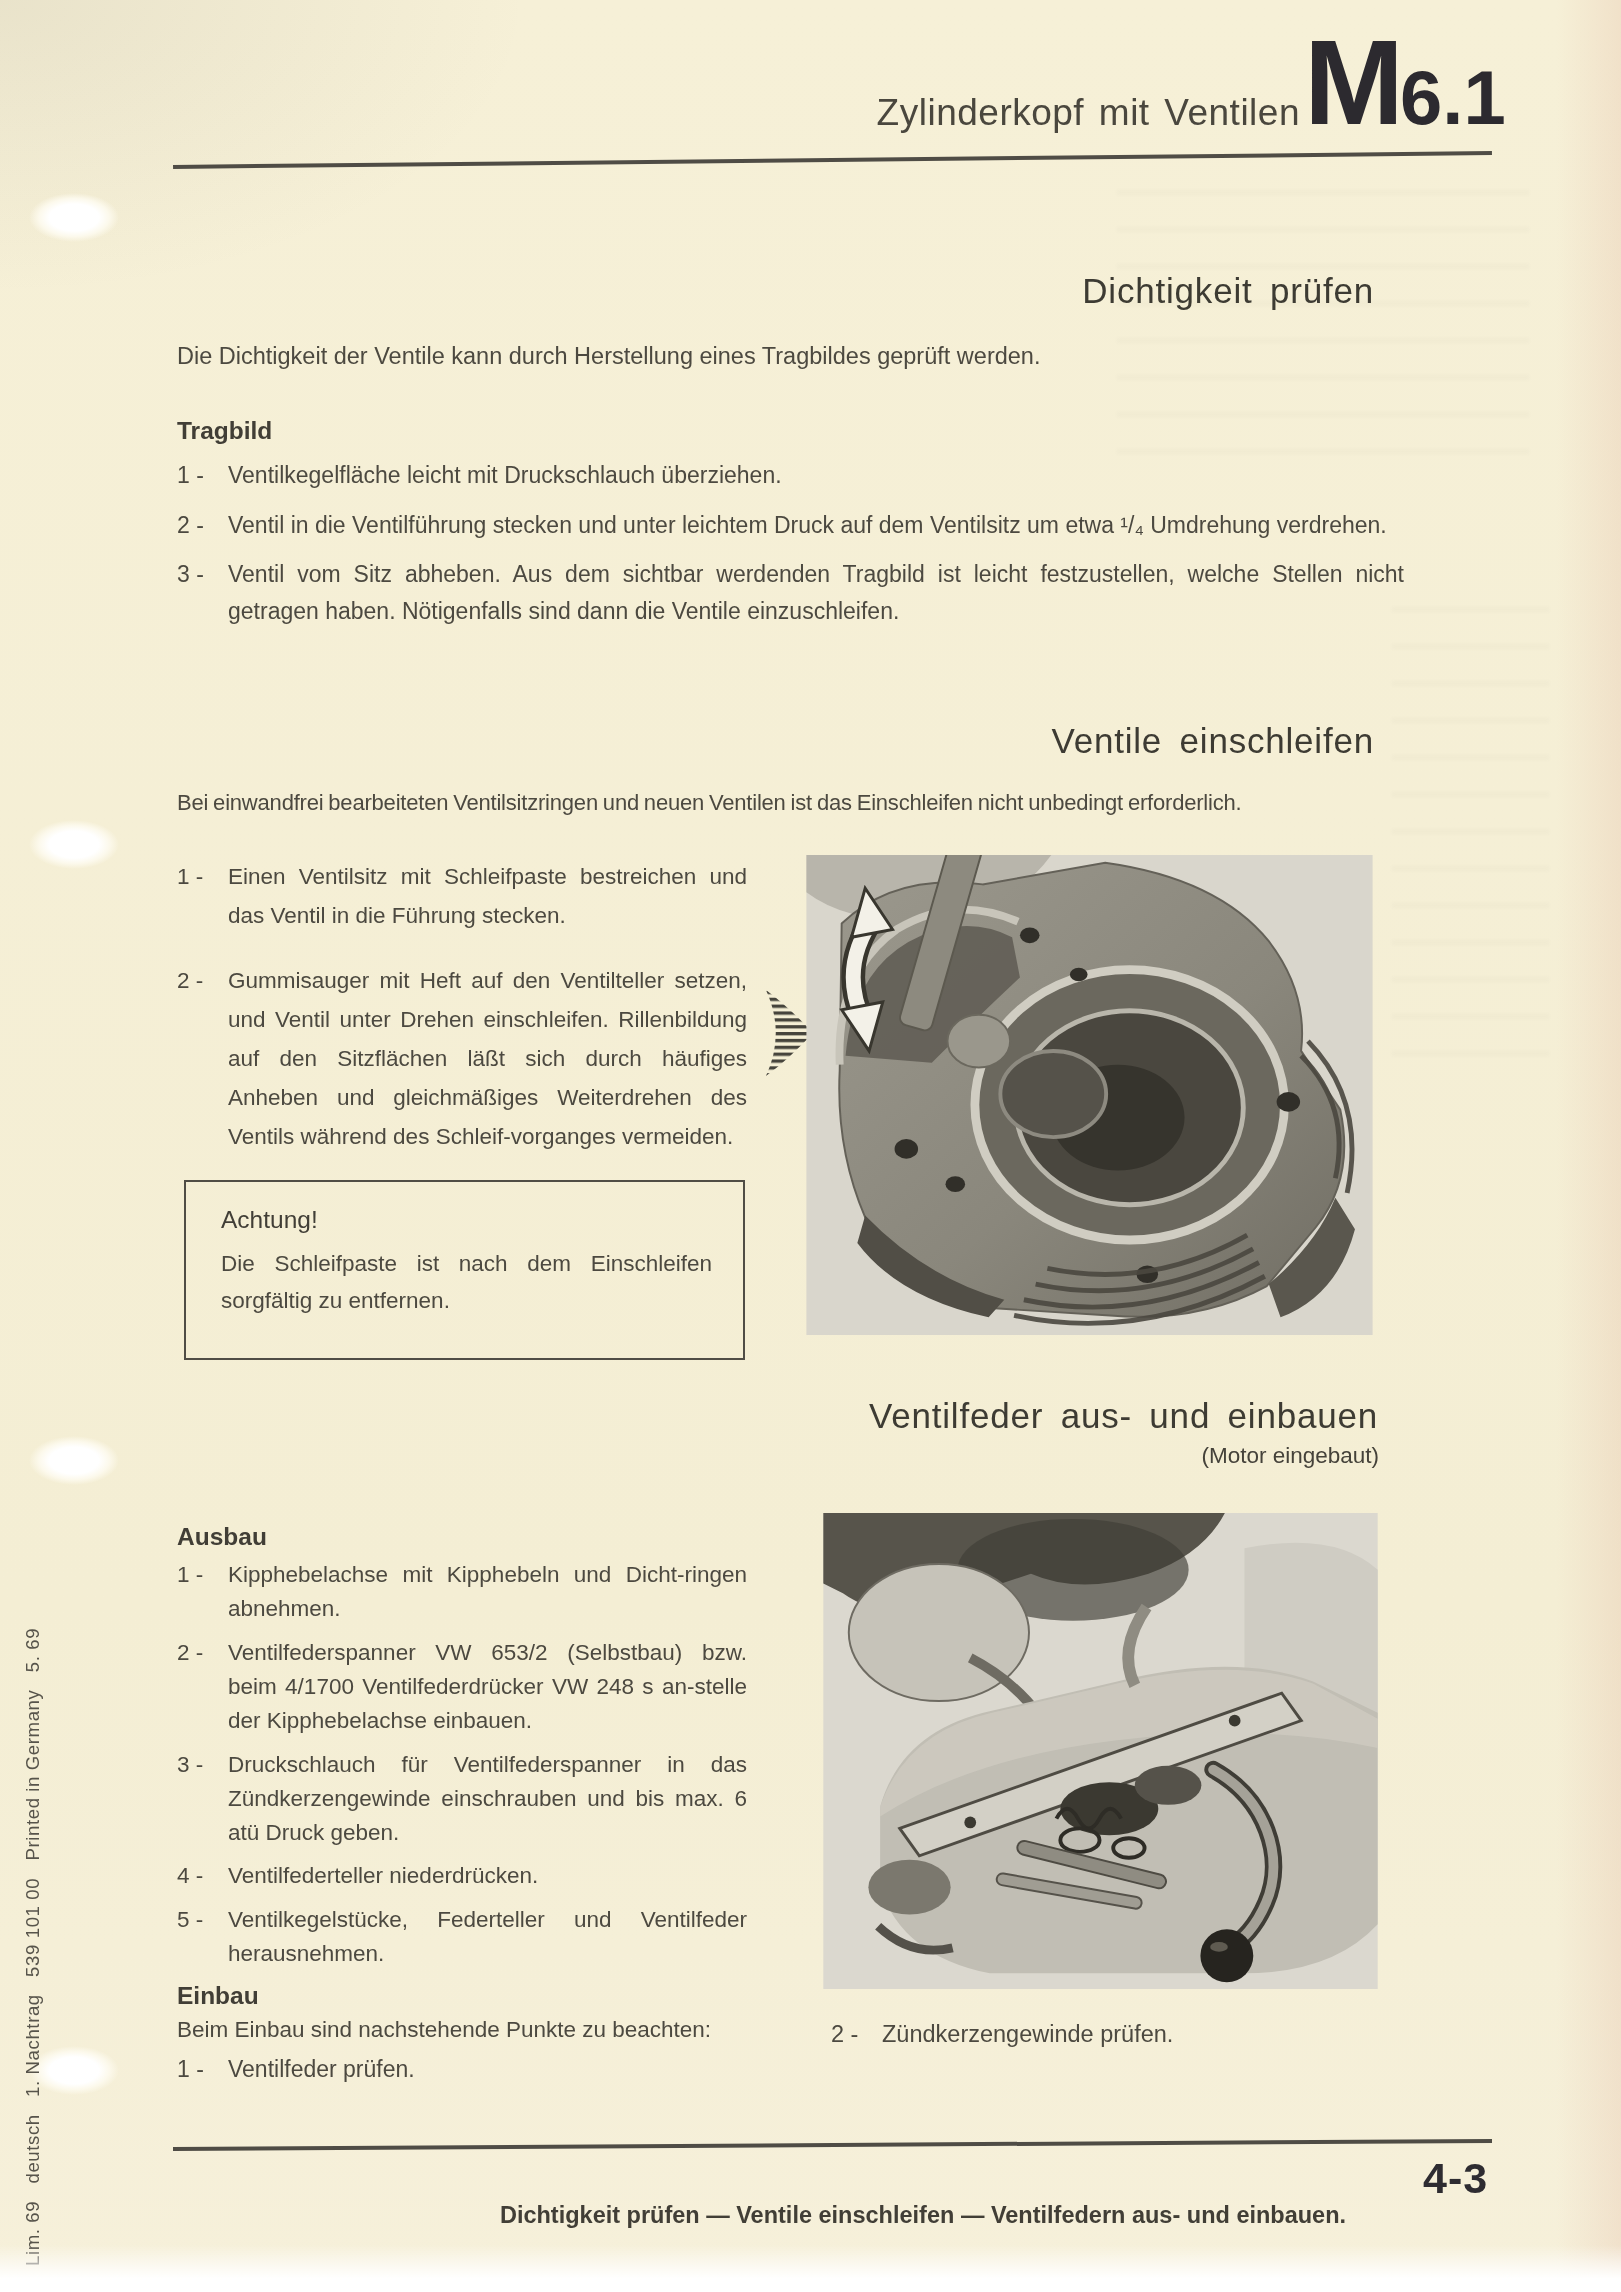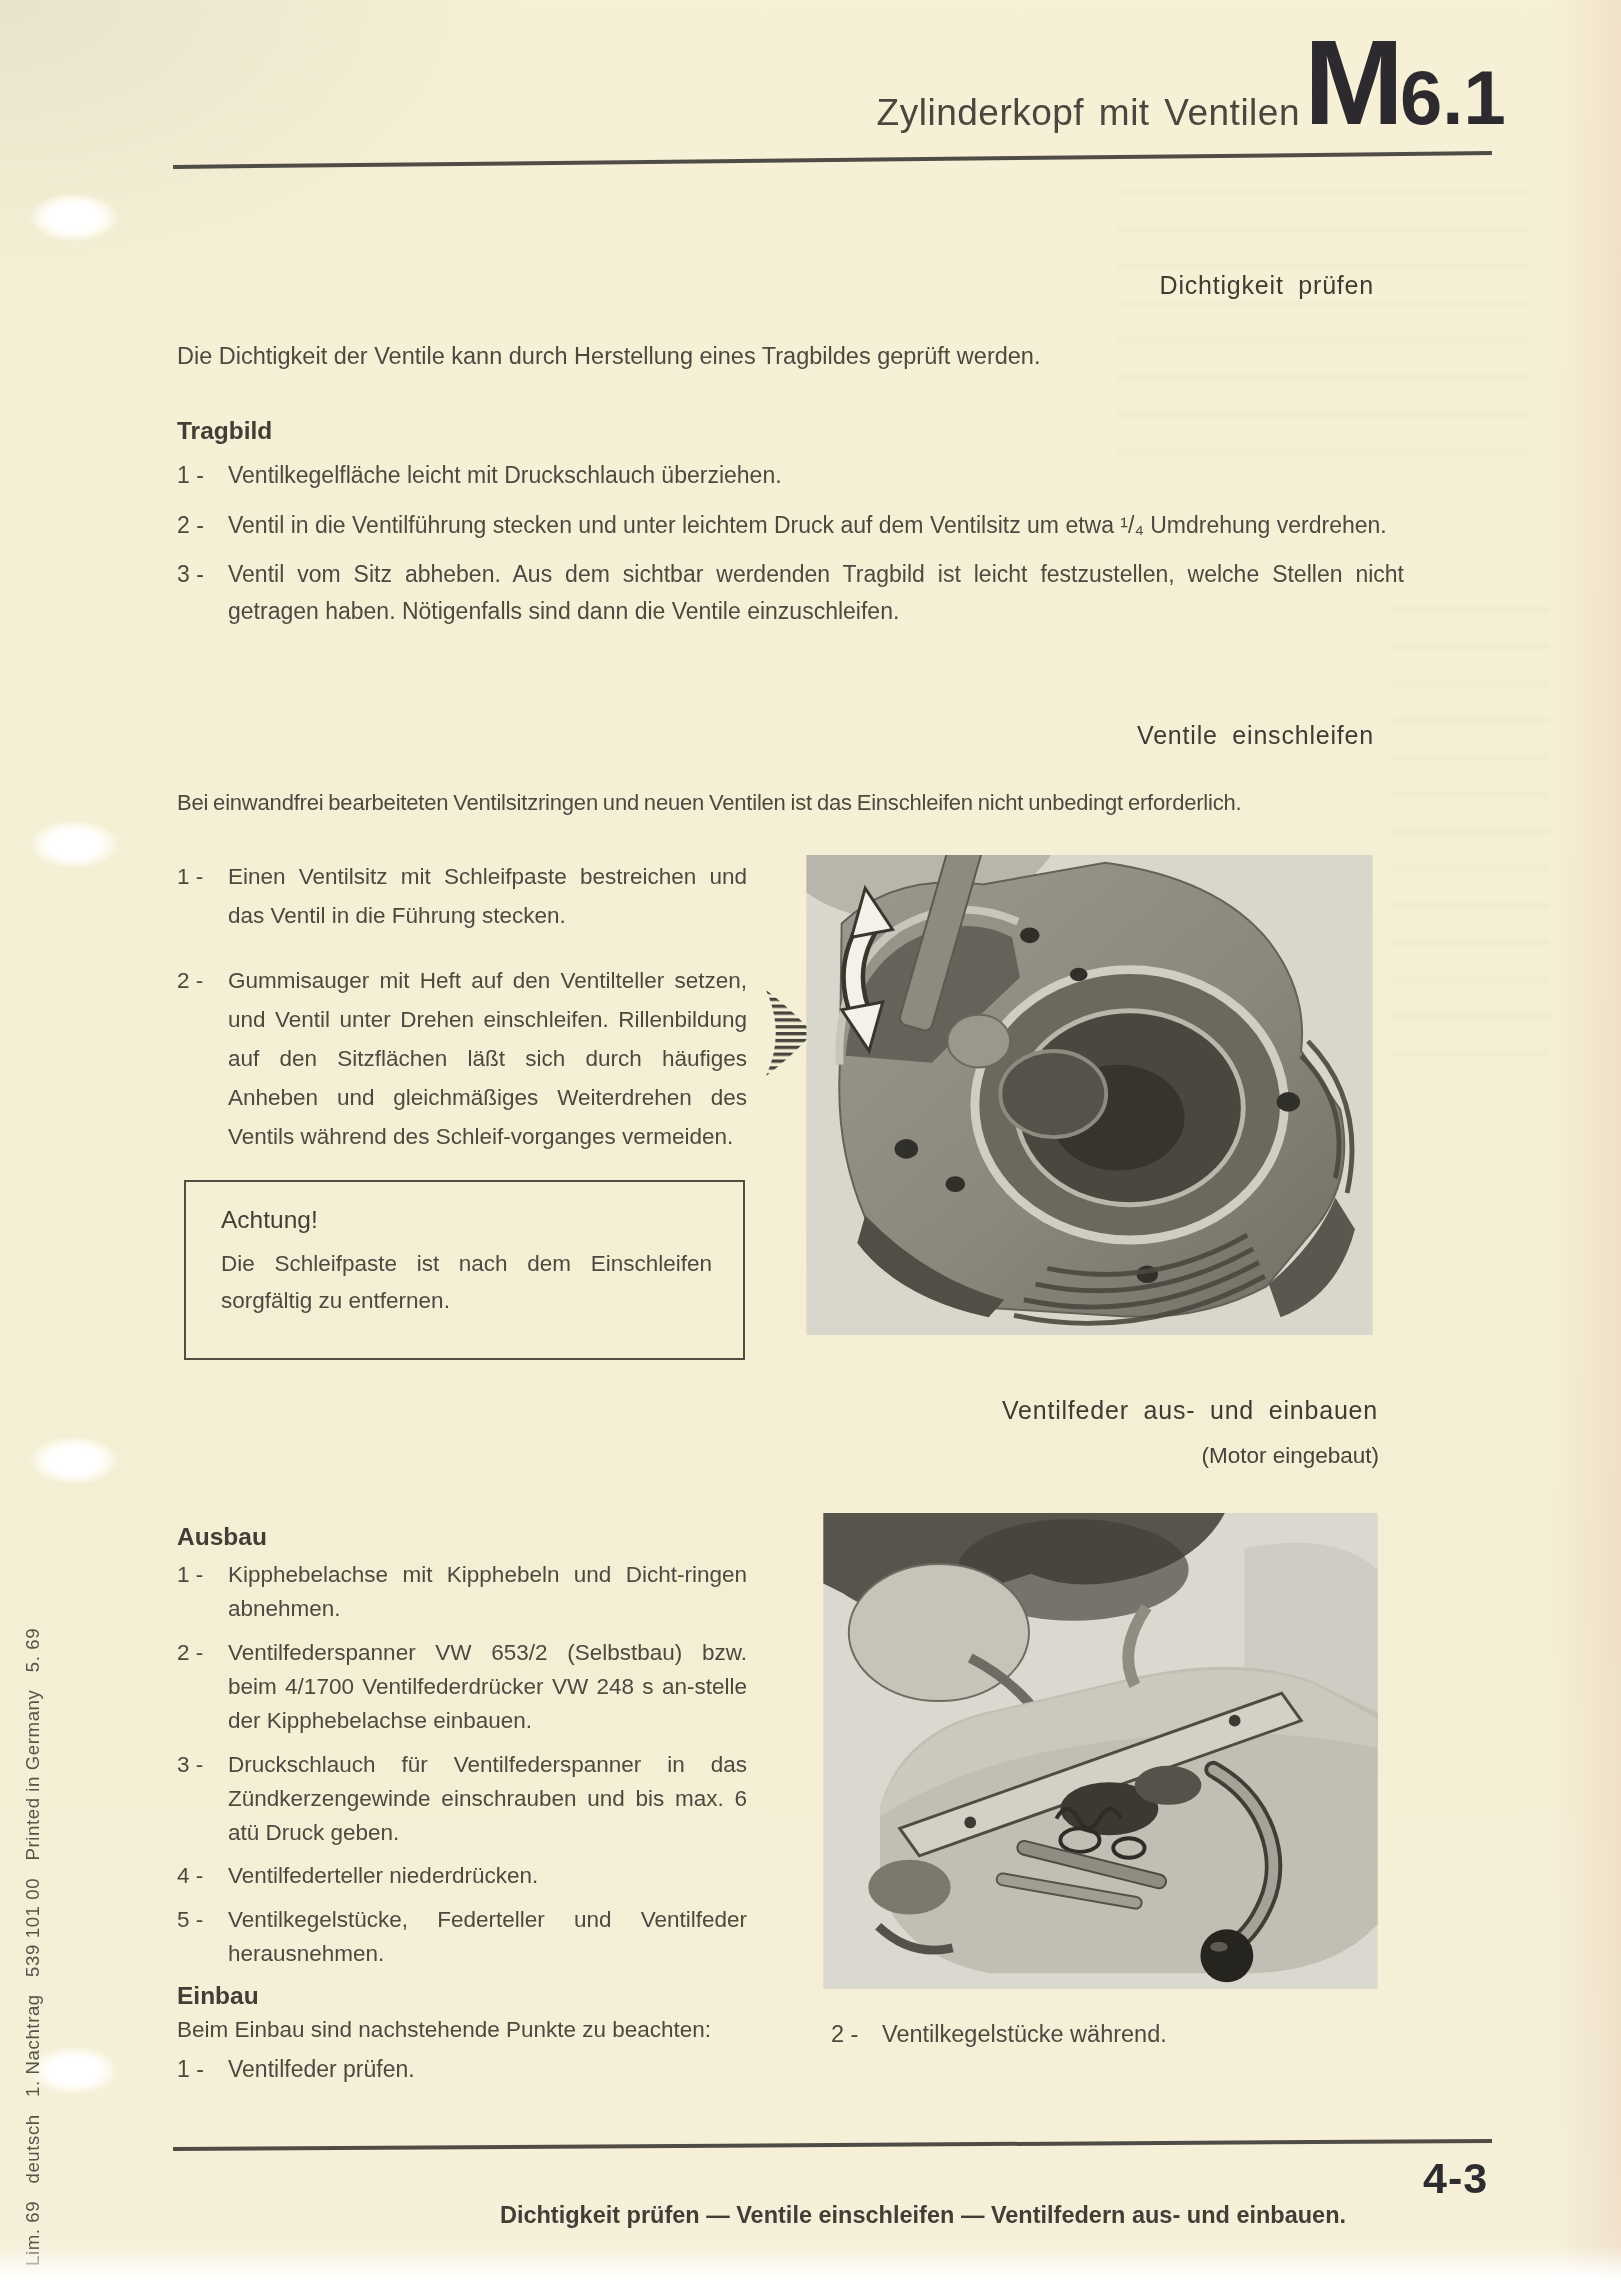--- a/index.html
+++ b/index.html
@@ -22,21 +22,21 @@
   .side-imprint{position:absolute;left:21.6px;top:2266px;transform-origin:0 0;transform:rotate(-90deg);
     font-size:18.6px;color:#57544b;letter-spacing:0.6px;white-space:pre;}
   .header-title{position:absolute;left:510px;top:92px;width:790px;text-align:right;
     font-size:37px;color:#4a473e;letter-spacing:0.5px;word-spacing:3.9px;}
   .section-code{position:absolute;left:1304px;top:21.6px;color:#2c2a2f;font-weight:bold;line-height:1;}
   .code-m{font-size:120px;letter-spacing:-3.9px;}
   .code-num{font-size:76px;}
   .rule{position:absolute;height:3.9px;background:#4f4c45;}
   #rule-top{left:173px;top:158px;width:1319px;transform:rotate(-0.6deg);}
   #rule-bottom{left:173px;top:2143px;width:1319px;transform:rotate(-0.35deg);}
-  .h-section{position:absolute;text-align:right;font-size:25px;color:#3d3b33;letter-spacing:0.8px;word-spacing:6.9px;}
+  .h-section{position:absolute;text-align:right;font-size:35px;color:#3d3b33;letter-spacing:0.8px;word-spacing:6.9px;}
   #h-dicht{left:686px;top:271px;width:688px;}
   #h-schleif{left:686px;top:721px;width:688px;}
   #h-feder{left:637px;top:1396px;width:741px;}
   .h-sub{position:absolute;left:637px;top:1443px;width:742px;text-align:right;font-size:22.5px;color:#45423a;}
   .par{position:absolute;font-size:23.5px;color:#4c4940;}
   #intro1{left:177px;top:343px;width:1235px;}
   #intro2{left:177px;top:790px;font-size:22px;letter-spacing:-0.2px;word-spacing:-1px;white-space:nowrap;}
   #einbau-intro{left:177px;top:2017px;font-size:22.5px;}
   .sub-h{position:absolute;font-weight:bold;font-size:24.5px;color:#413e36;}
   #tragbild-h{left:177px;top:417px;}
@@ -250,21 +250,21 @@
         <ellipse cx="404" cy="443" rx="9" ry="5" fill="#777467" opacity="0.7"></ellipse>
       </g>
       <ellipse cx="88" cy="382" rx="42" ry="28" fill="#7b786e"></ellipse>
       <path d="M56,422 q34,32 76,22" fill="none" stroke="#54514a" stroke-width="9"></path>
       <path d="M330,96 Q300,140 318,176" fill="none" stroke="#8f8c82" stroke-width="12"></path>
     </svg>
   </figure>
 
   <div id="caption2">
     <span class="num">2 -</span>
-    <span>Ventilkegelstücke während.</span>
+    <span>Zündkerzengewinde prüfen.</span>
   </div>
 
   <div class="rule" id="rule-bottom"></div>
   <div class="footer-line">Dichtigkeit prüfen — Ventile einschleifen — Ventilfedern aus- und einbauen.</div>
   <div class="page-num">4-3</div>
 
   <div class="scan-bottom"></div>
 </div>
 
 

